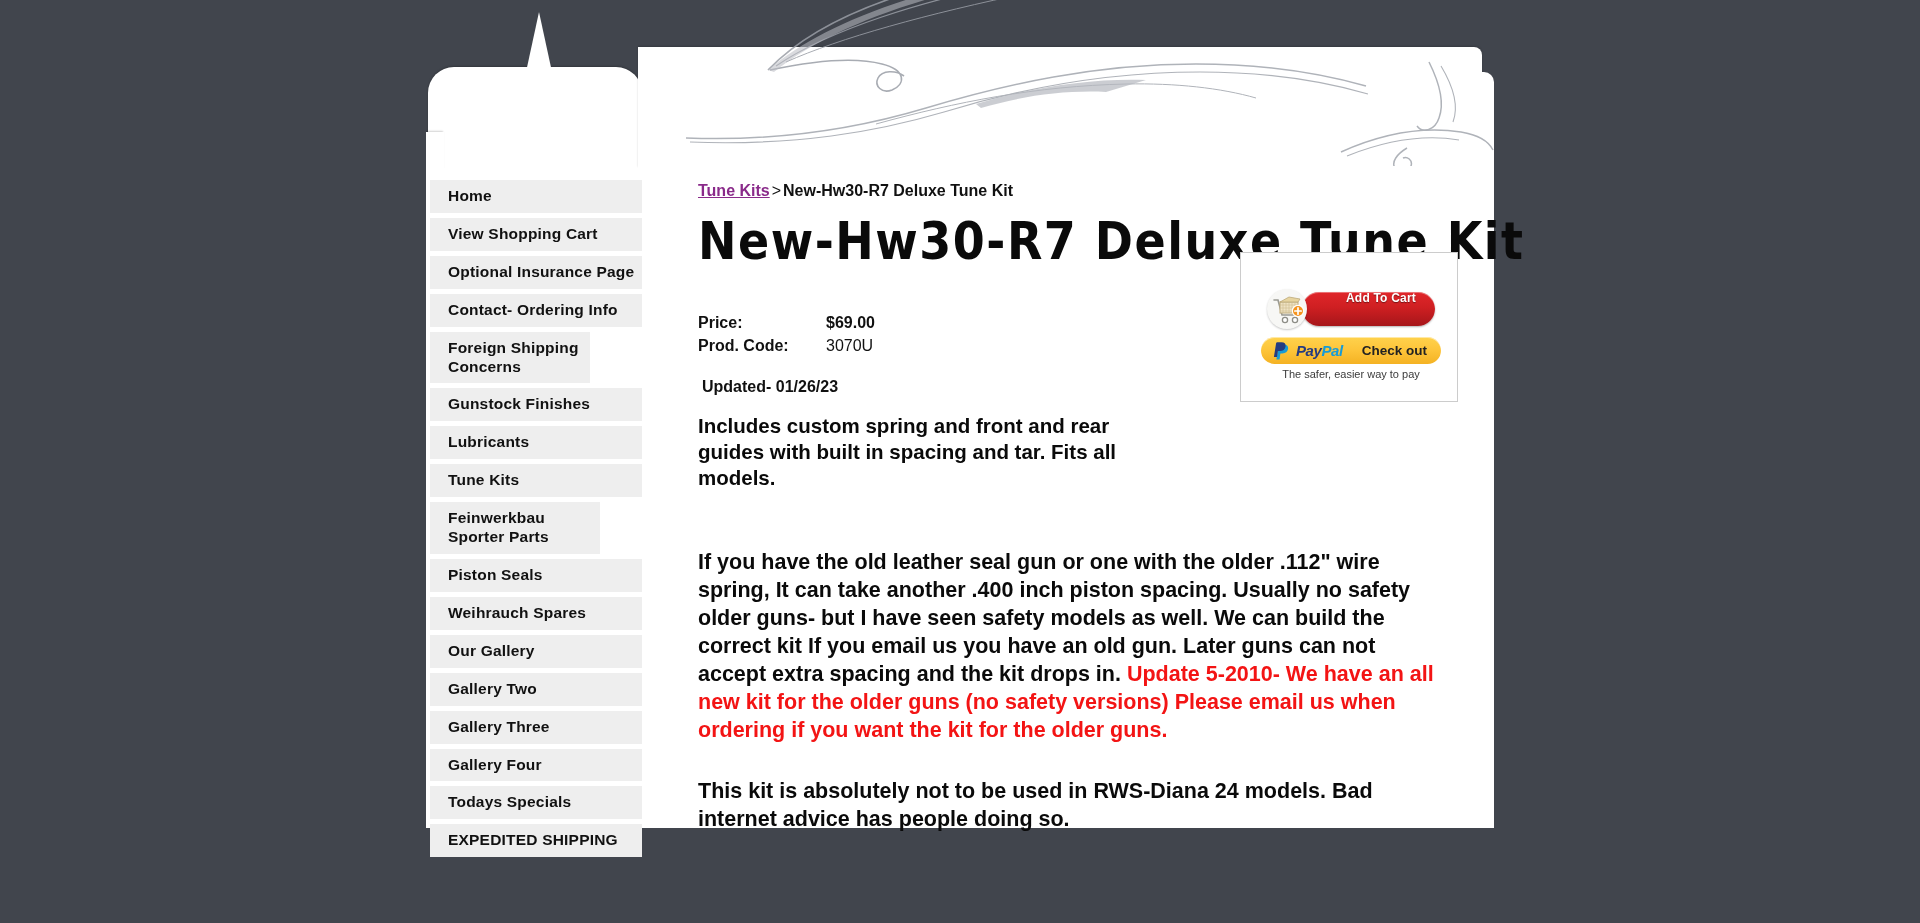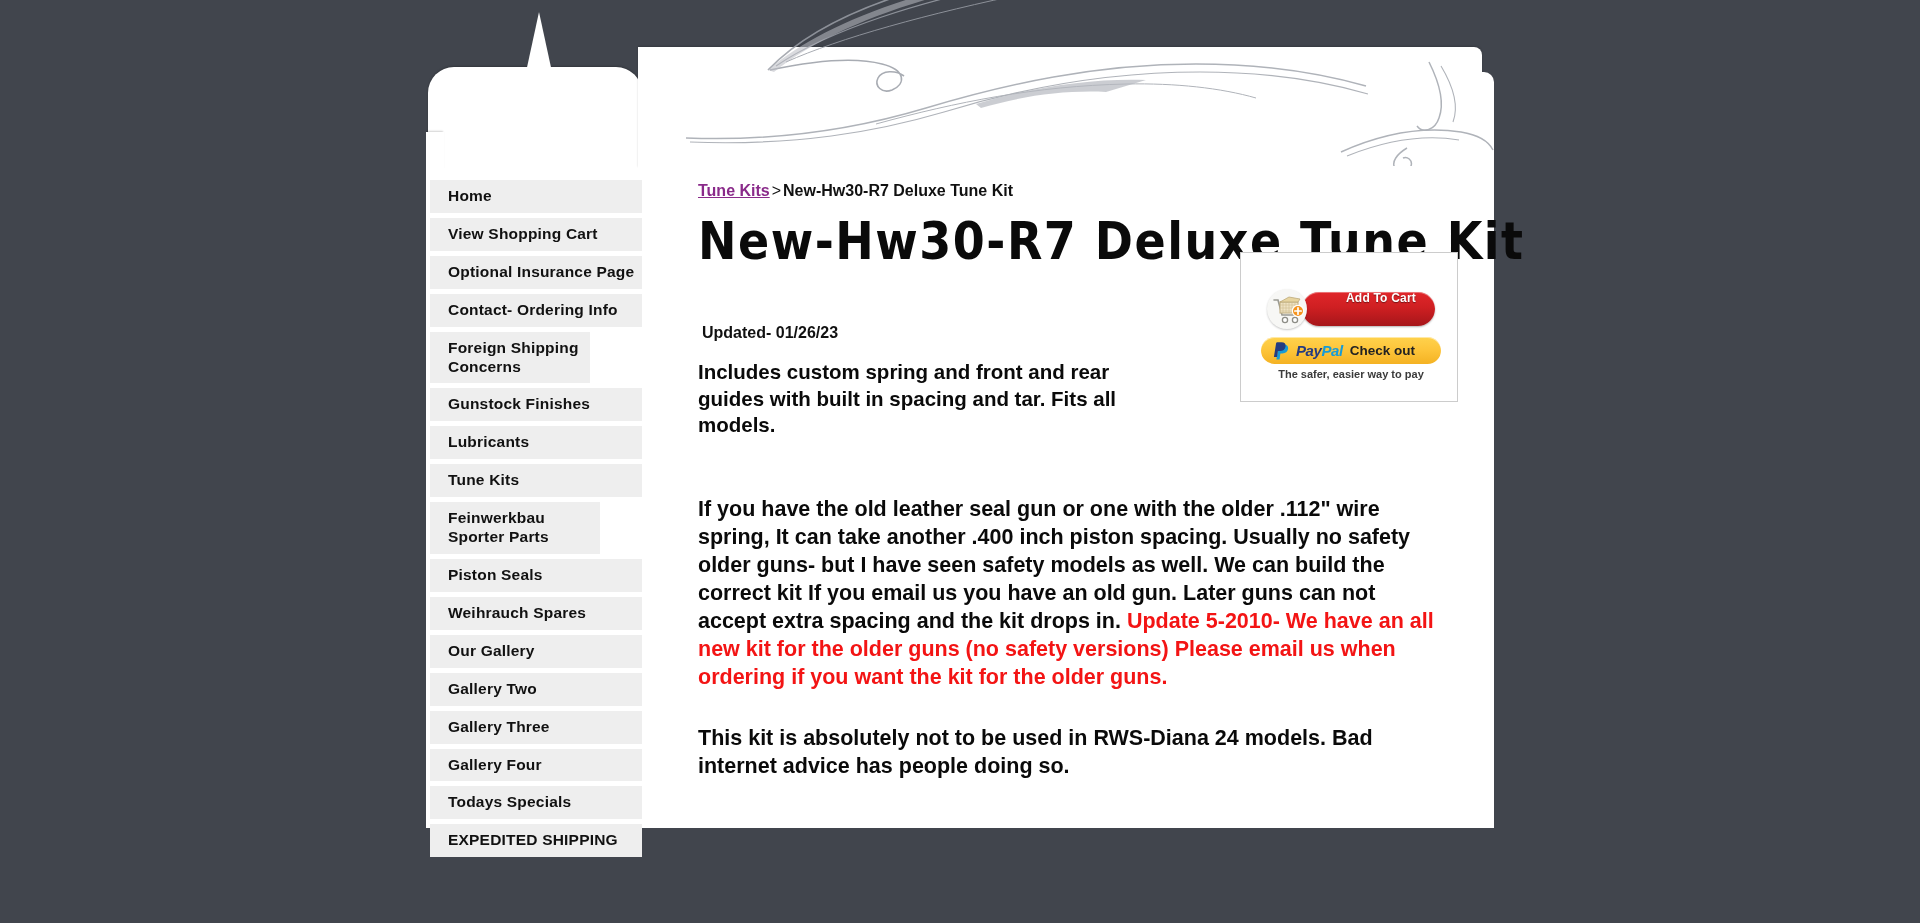--- a/index.html
+++ b/index.html
@@ -284,34 +284,34 @@
   #paypal-wordmark {
     font-size: 15px;
     font-weight: bold;
     font-style: italic;
     letter-spacing: -0.4px;
     white-space: nowrap;
   }
   #paypal-wordmark .pp-pay { color: #253b80; }
   #paypal-wordmark .pp-pal { color: #179bd7; }
   #paypal-checkout-text {
-    margin-left: 7px;
+    margin-left: 19px;
     font-size: 13.5px;
     font-weight: bold;
     color: #222222;
     white-space: nowrap;
   }
   #paypal-tagline {
     position: absolute;
     left: 20px;
     top: 115px;
     width: 180px;
     text-align: center;
     font-size: 11px;
-    font-weight: bold;
+    font-weight: normal;
     color: #3b3b3b;
     white-space: nowrap;
   }
 
   
   #long-desc {
     margin-top: 58px;
     width: 742px;
     font-size: 21.5px;
     font-weight: bold;
@@ -399,20 +399,30 @@
       <div id="breadcrumb">
         <a href="#">Tune Kits</a><span class="crumb-sep">&gt;</span><span>New-Hw30-R7 Deluxe Tune Kit</span>
       </div>
 
       <h1 id="product-title">New-Hw30-R7 Deluxe Tune Kit</h1>
 
       <div id="cart-links">
         <a href="#" id="view-cart-link">View Cart (0)</a><span class="sep">|</span><a href="#" id="checkout-link">Checkout</a>
       </div>
 
+      <div id="price-block">
+        <div class="price-row">
+          <span class="price-label">Price:</span>
+          <span class="price-value-strong">$69.00</span>
+        </div>
+        <div class="price-row">
+          <span class="price-label">Prod. Code:</span>
+          <span class="price-value-plain">3070U</span>
+        </div>
+      </div>
 
       <div id="updated-line">Updated- 01/26/23</div>
 
       <div id="short-desc">Includes custom spring and front and rear guides with built in spacing and tar. Fits all models.</div>
 
       <div id="purchase-box">
 
         <div id="add-to-cart-button">
           <div id="atc-pill"></div>
           <div id="atc-cart-circle">

